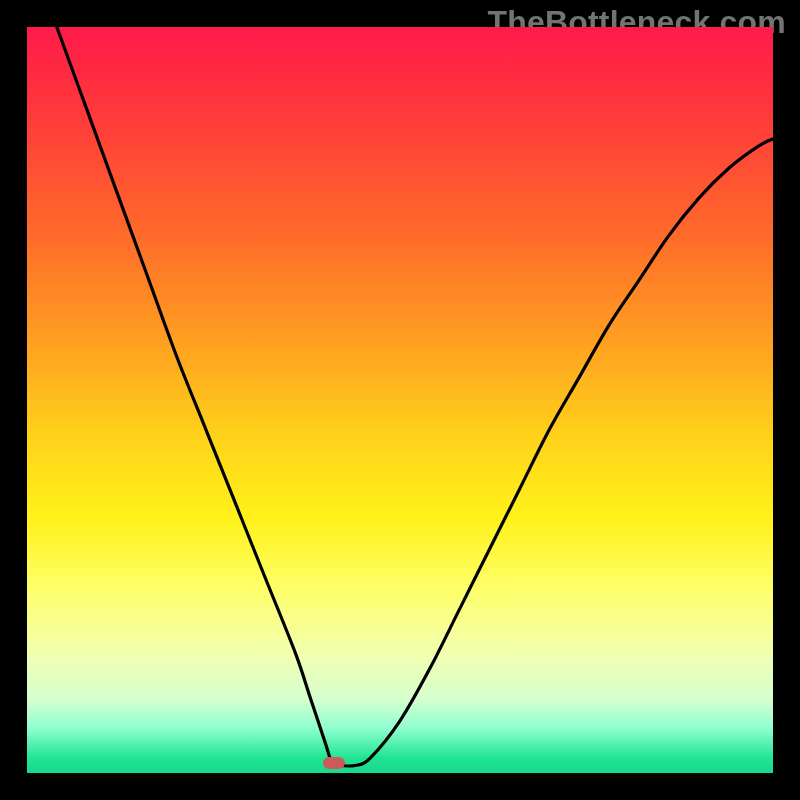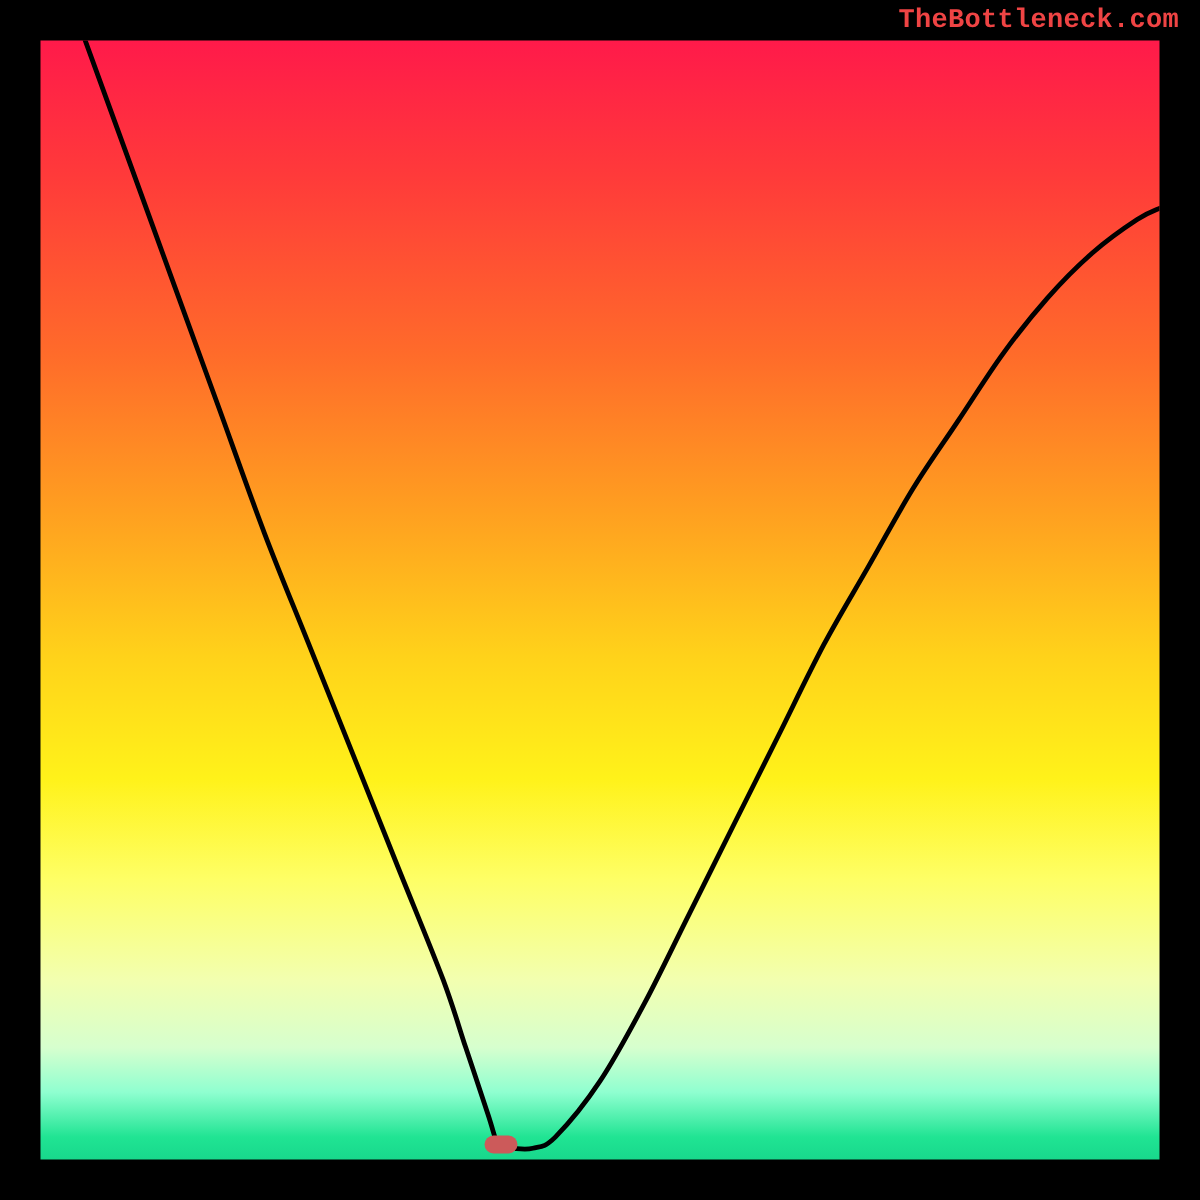--- a/index.html
+++ b/index.html
@@ -15,24 +15,24 @@
     left: 0;
     top: 0;
     width: 800px;
     height: 800px;
     background: #000;
   }
   .watermark {
     position: absolute;
     top: 4px;
     right: 14px;
-    font-family: Liberation Mono, monospace;
-    font-size: 18px;
+    font-family: Liberation Sans, sans-serif;
+    font-size: 32px;
     font-weight: bold;
-    color: #ef4444;
+    color: #737373;
     letter-spacing: 0.2px;
   }
   .plot-area {
     position: absolute;
     left: 27px;
     top: 27px;
     width: 746px;
     height: 746px;
     background: linear-gradient(to bottom,
       #ff1a4a 0%,

